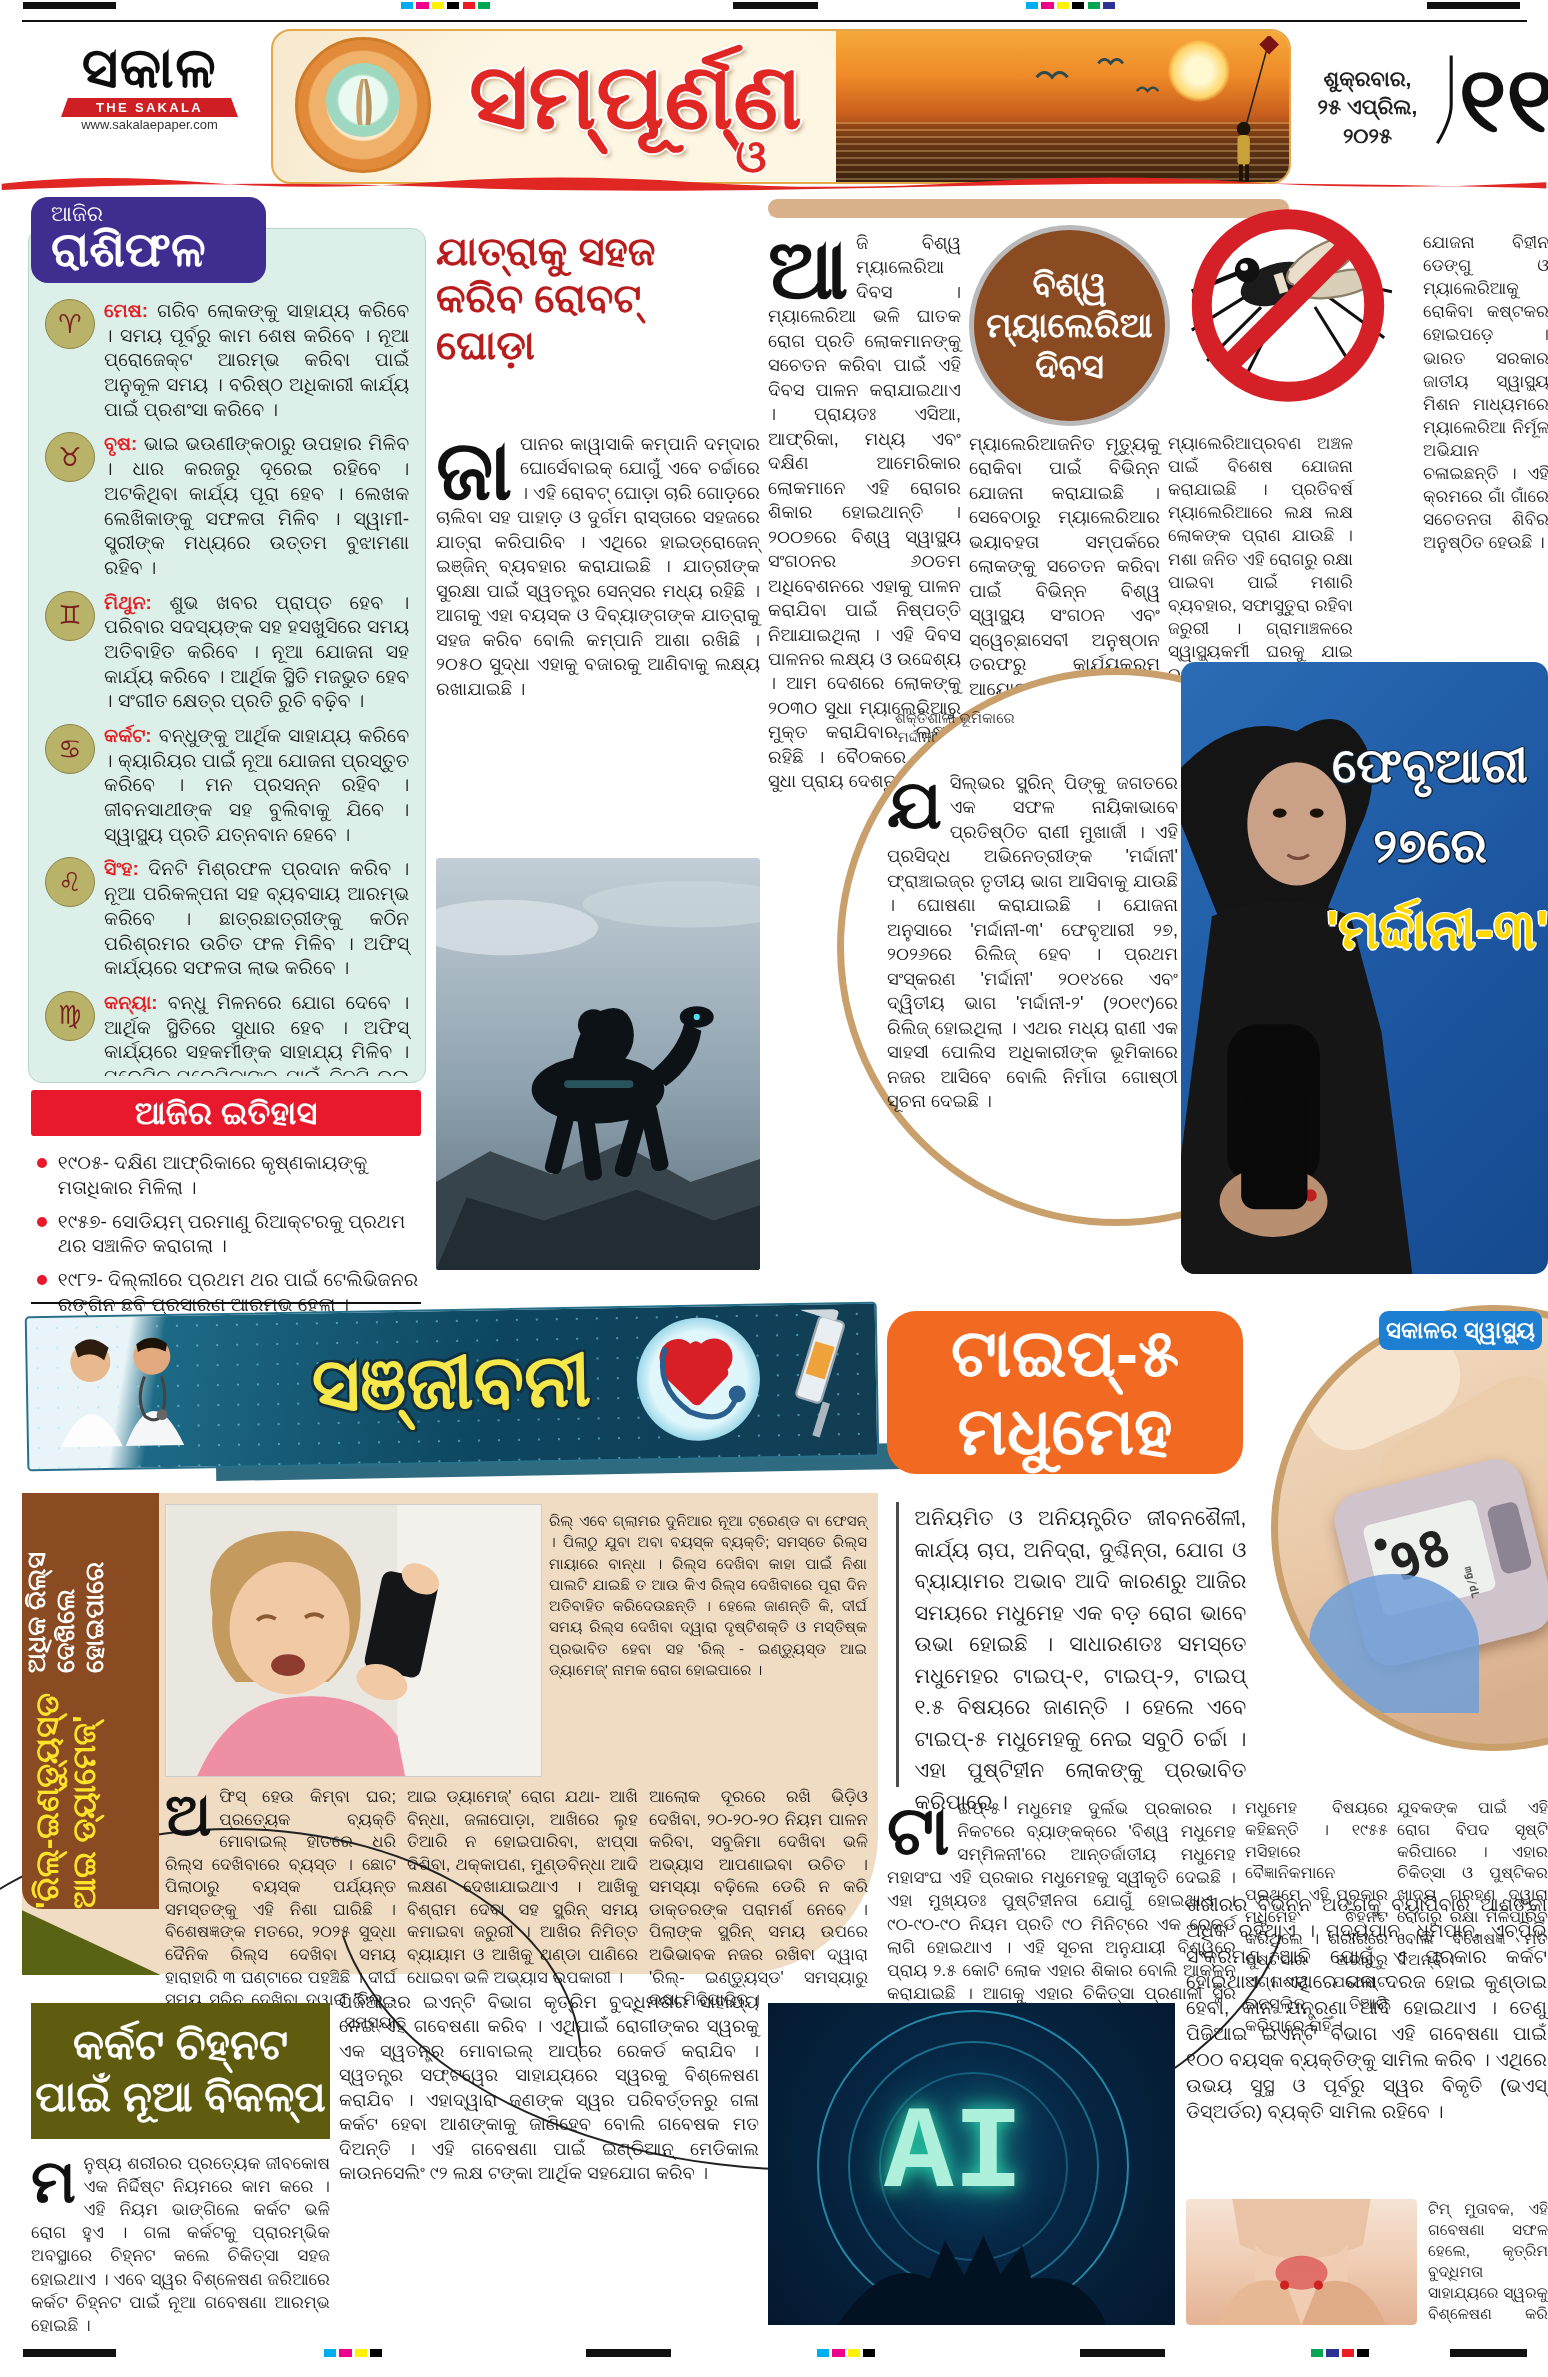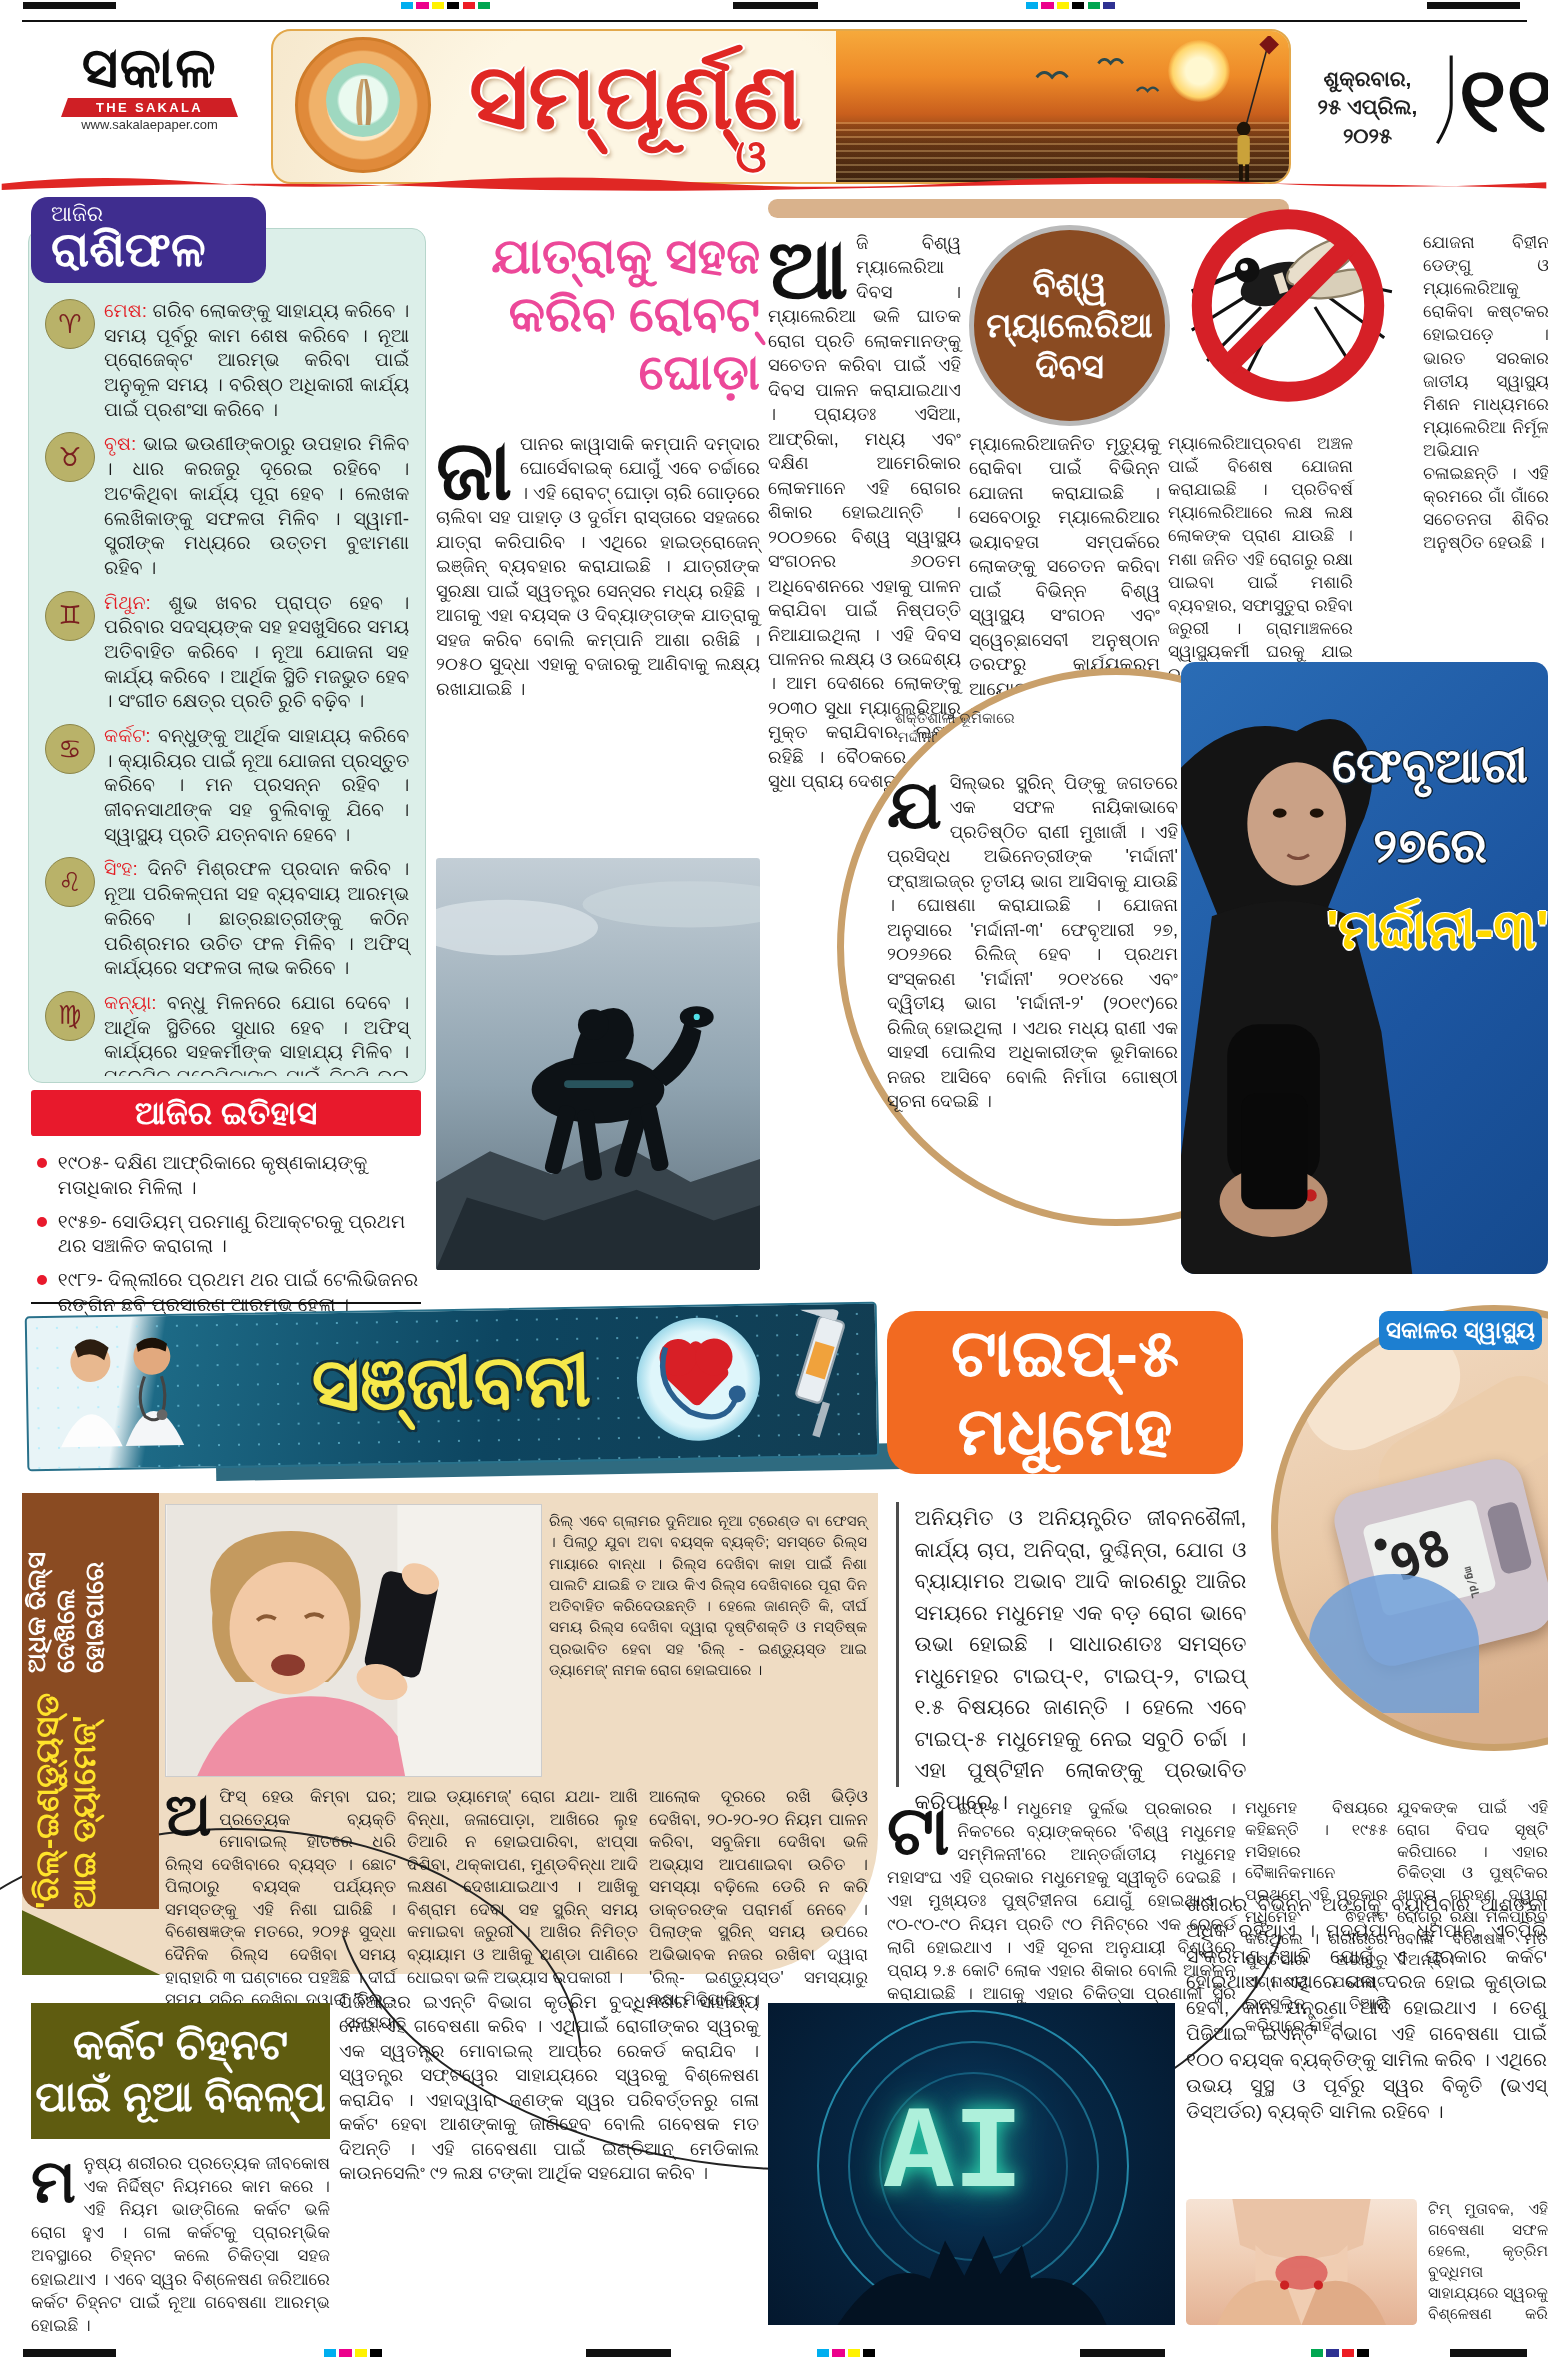--- a/index.html
+++ b/index.html
@@ -28,27 +28,27 @@
   .pagenum{font-weight:bold;font-size:91px;color:#101010;line-height:1;}
   
   .rashiHead{background:#3f2d8f;border-radius:12.3px;color:#fff;padding:6.2px 14px 7.7px 20px;}
   .rashiHead .small{font-size:21.6px;display:block;line-height:1;}
   .rashiHead .big{font-size:48px;font-weight:bold;line-height:1.05;}
   .mintbox{background:#dcefe9;border:1.5px solid #b7d6cc;border-radius:14px;}
   .zrow{display:flex;gap:9.3px;align-items:flex-start;margin:0 10.8px 10px 10.8px;}
   .zicon{flex:0 0 48px;width:48px;height:48px;border-radius:50%;background:#b9b269;border:1.5px solid #8b864a;
          display:flex;align-items:center;justify-content:center;font-size:26px;color:#7a1f1f;}
   .ztext{font-size:19px;line-height:1.3;text-align:justify;}
-  .zsign{color:#e31e24;font-weight:normal;}
+  .zsign{color:#e31e24;font-weight:bold;}
   .histHead{background:#e8192c;color:#fff;font-weight:bold;font-size:32px;text-align:center;
             border-radius:3.1px;padding:4.6px 0;}
   .histItem{display:flex;gap:10.8px;font-size:19px;line-height:1.3;margin-bottom:9.3px;font-weight:500;}
   .bullet{flex:0 0 10px;width:10px;height:10px;border-radius:50%;background:#e8192c;margin-top:7px;}
   
-  .headlinePurple{font-weight:bold;font-size:49px;line-height:1.18;color:#ec4899;text-align:right;}
+  .headlinePurple{font-weight:bold;font-size:40px;line-height:1.18;color:#b91c1c;text-align:left;}
   .body{font-size:18px;line-height:1.36;}
   .dropcap{float:left;font-size:83px;line-height:.8;font-weight:bold;padding:6.2px 7.7px 0 0;color:#111;}
   .dropcap.sm{font-size:68px;}
   
   .tanbar{background:#d9b28c;}
   .malCircle{background:#8a4b22;border:5.4px solid #b9b9b9;border-radius:50%;color:#fff;
              display:flex;flex-direction:column;align-items:center;justify-content:center;}
   .malCircle .l{font-weight:bold;font-size:34px;line-height:1.2;}
   
   .feature-circle{border:7.7px solid #c9a06b;border-radius:50%;background:#fff;}

